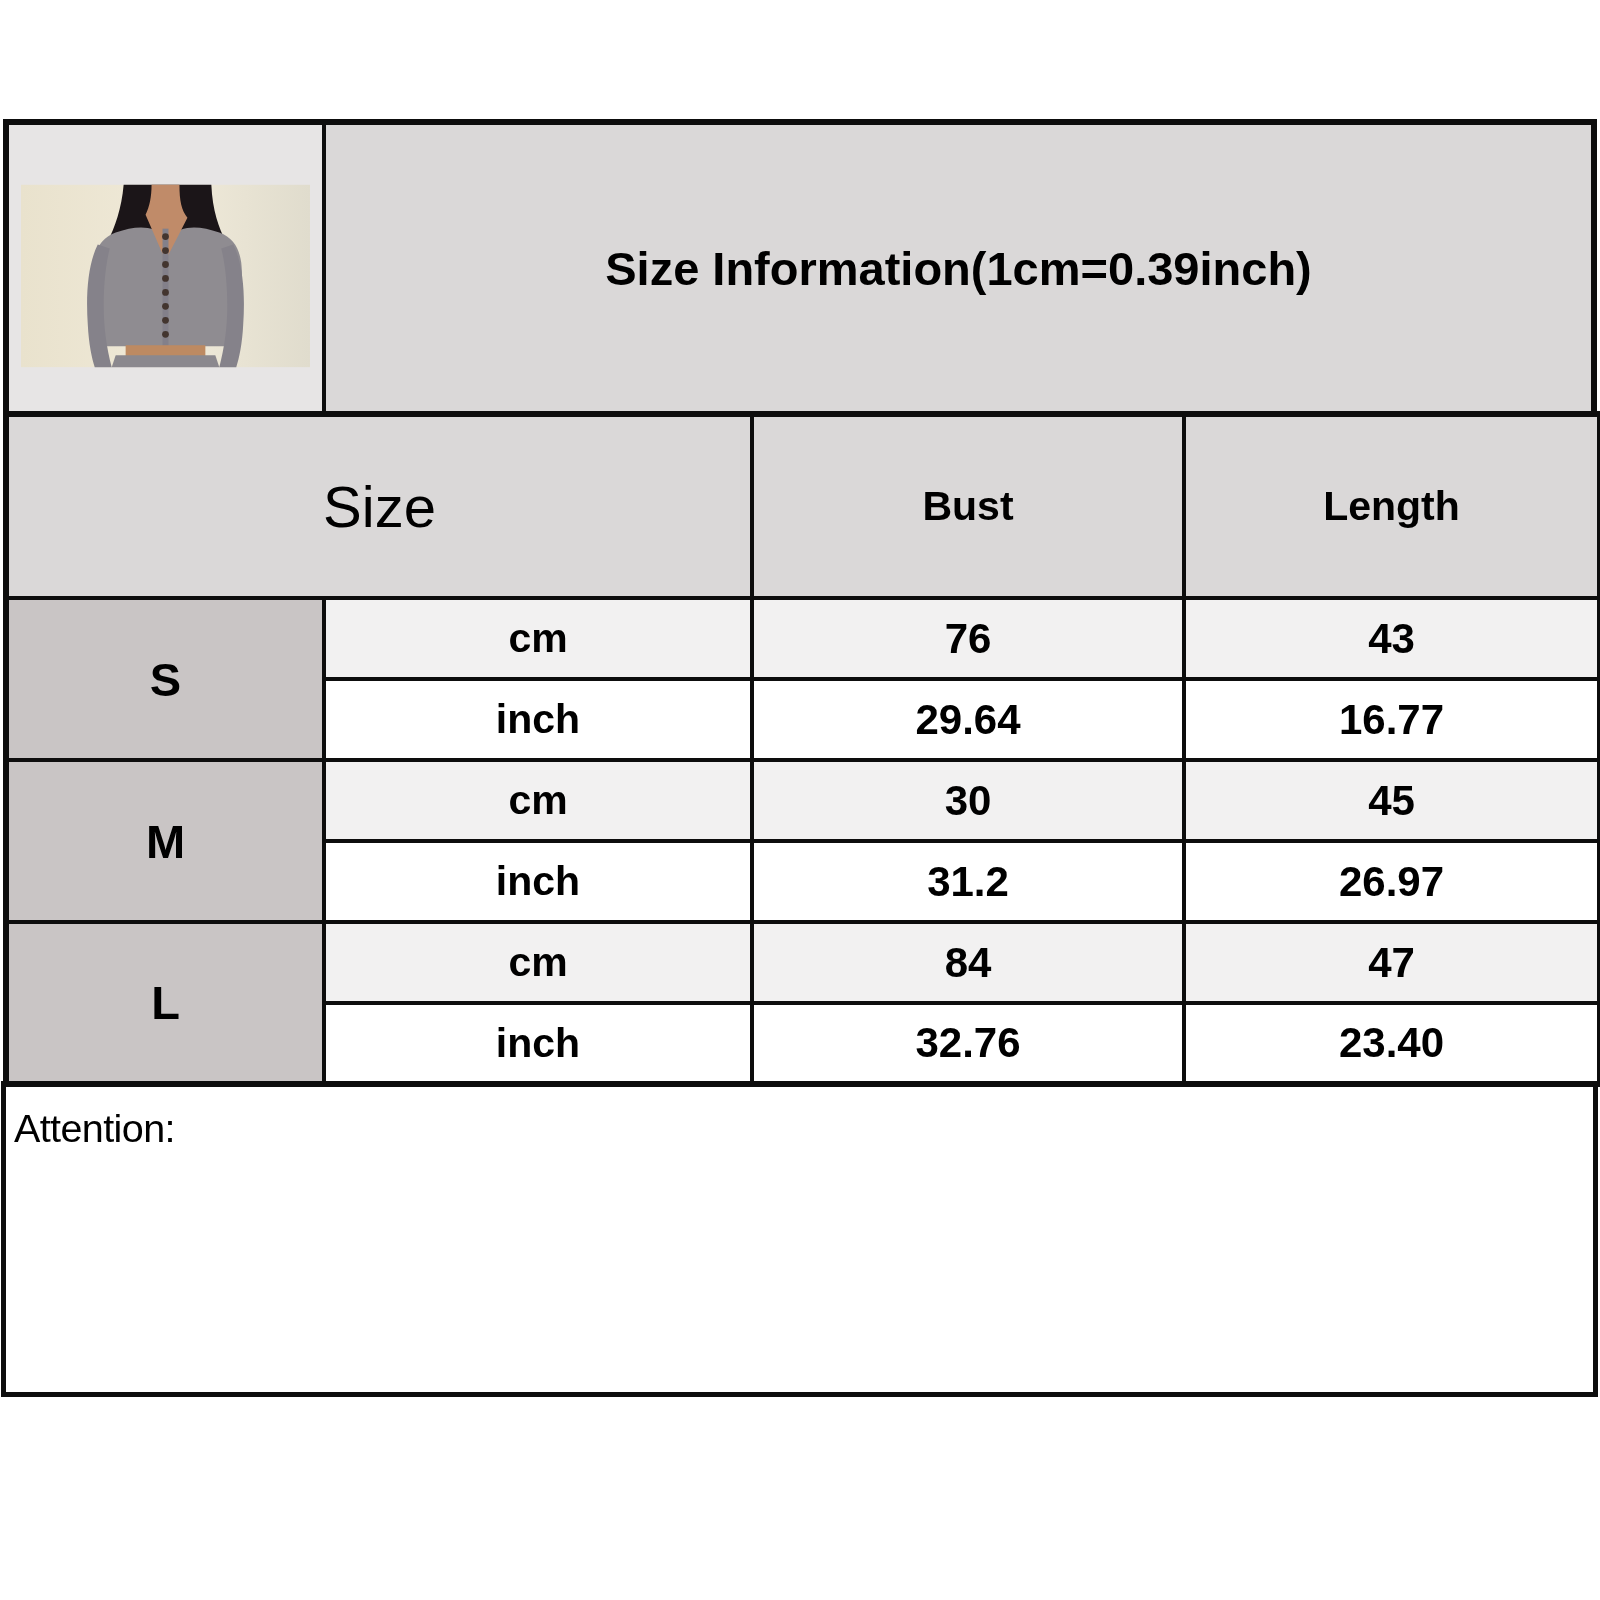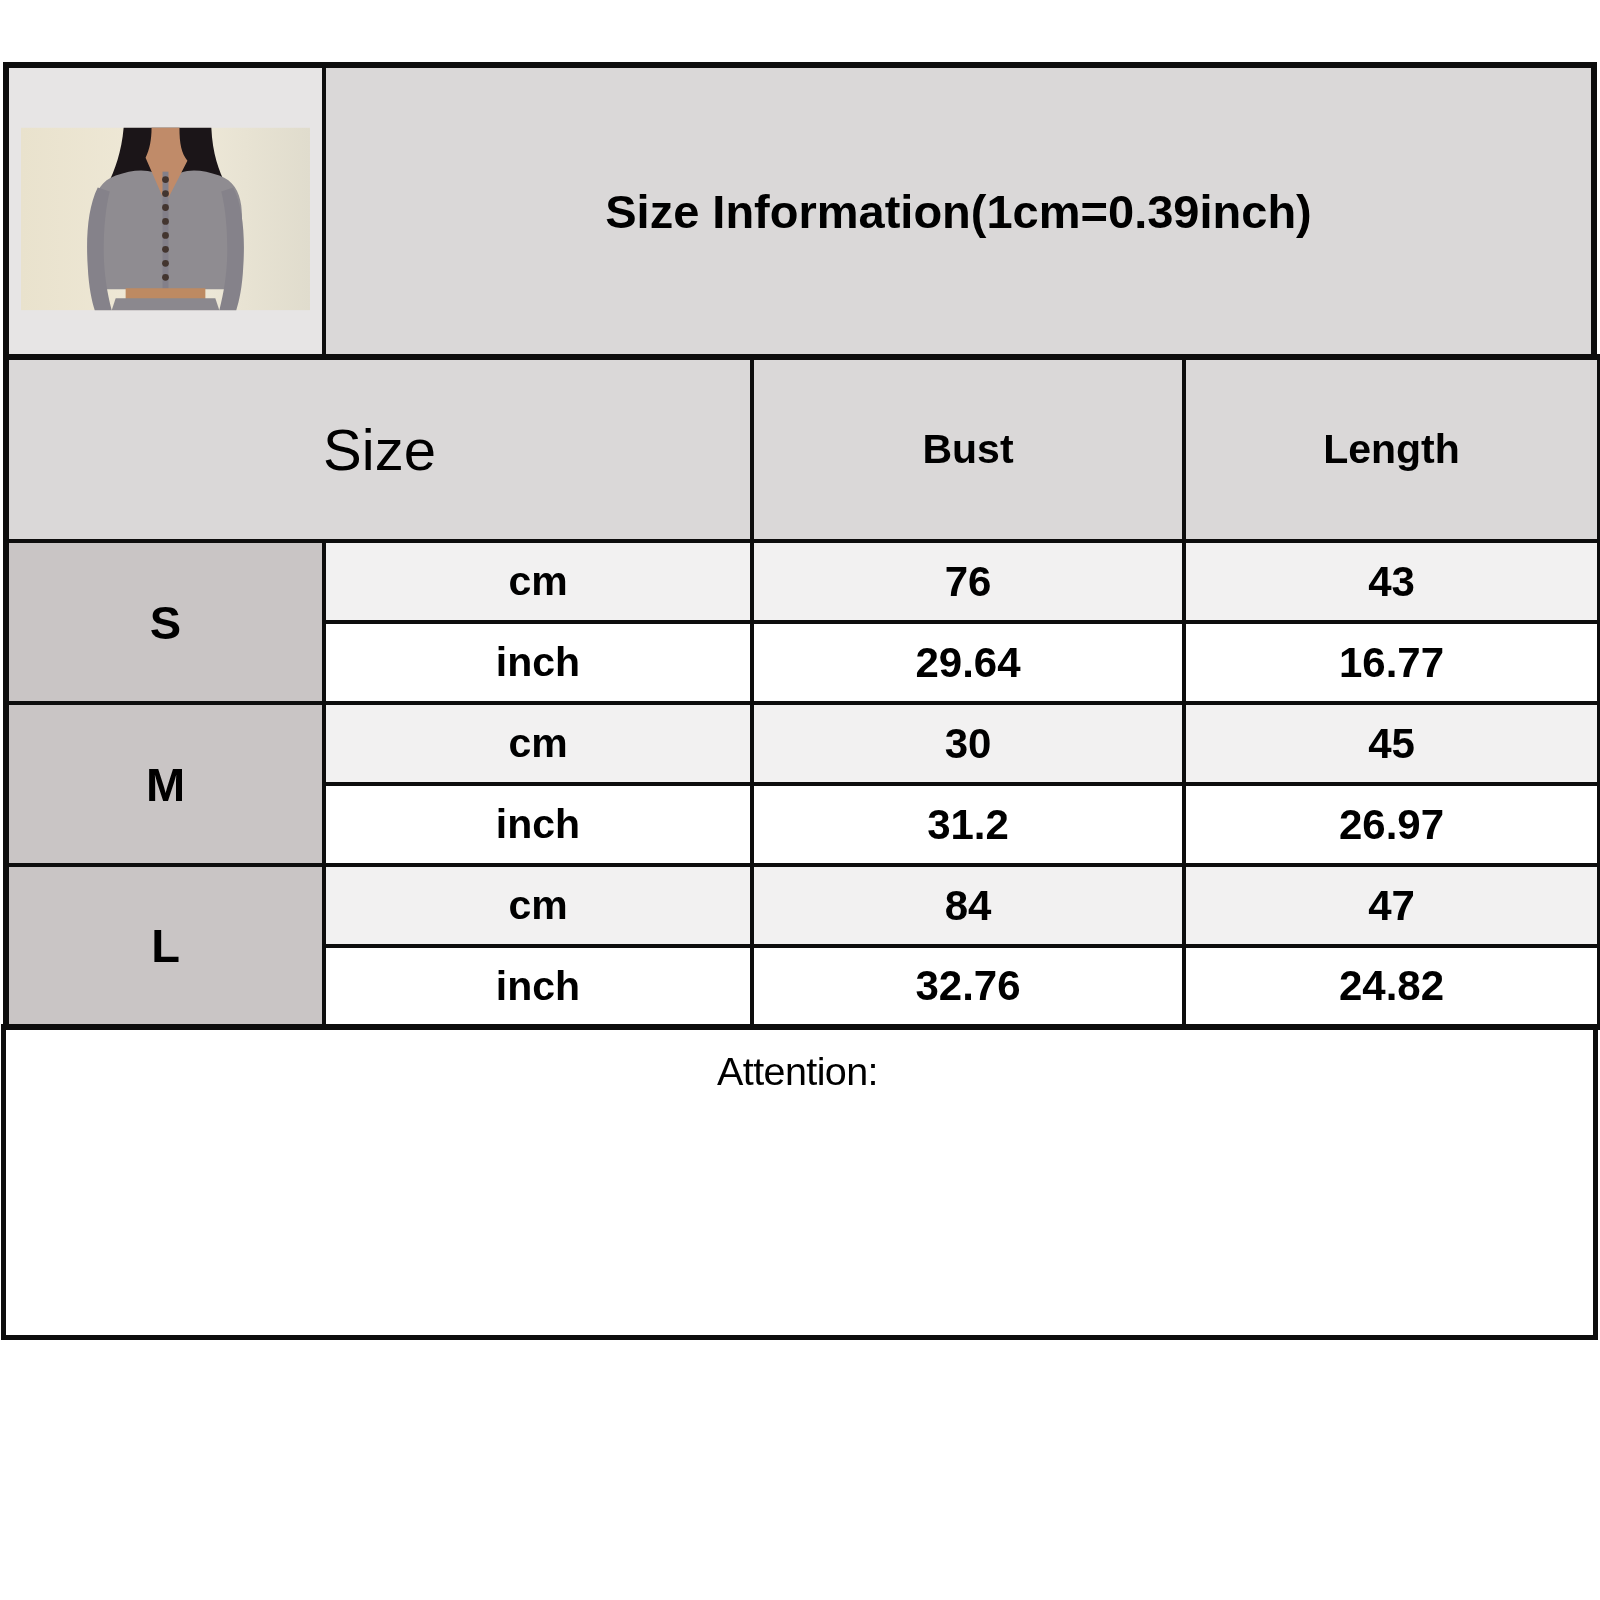--- a/index.html
+++ b/index.html
@@ -6,21 +6,21 @@
     --border-black:#0d0d0d;
     --header-grey:#dad8d8;
     --size-col-grey:#c9c5c5;
     --cm-row-grey:#f2f1f1;
     --inch-row-white:#ffffff;
     --photo-cell-grey:#e7e5e5;
   }
   *{box-sizing:border-box;margin:0;padding:0;}
   html,body{background:#ffffff;}
   body{font-family:"Liberation Sans","DejaVu Sans",sans-serif;color:#000;}
-  .sheet{position:relative;width:1600px;height:1600px;background:#fff;overflow:hidden;padding-top:62px;}
+  .sheet{position:relative;width:1600px;height:1600px;background:#fff;overflow:hidden;padding-top:119px;}
 
   
   .banner{display:flex;margin:0 3px;height:298px;border:6px solid var(--border-black);background:var(--header-grey);}
   .photo-cell{width:317px;flex:0 0 317px;border-right:4px solid var(--border-black);background:var(--photo-cell-grey);display:flex;align-items:stretch;justify-content:center;overflow:hidden;}
   .photo-cell svg{display:block;width:100%;height:100%;}
   .title-cell{flex:1;display:flex;align-items:center;justify-content:center;background:var(--header-grey);}
   .sheet-title{font-size:47px;font-weight:bold;letter-spacing:0px;}
 
   
   table.size-table{margin:-6px 3px 0;width:1594px;table-layout:fixed;border-collapse:collapse;border:6px solid var(--border-black);background:#fff;}
@@ -30,21 +30,21 @@
   td.c-sizehead{background:var(--header-grey);font-size:58px;font-weight:normal;}
   td.c-colhead{background:var(--header-grey);font-size:41px;font-weight:bold;}
   td.c-sz{background:var(--size-col-grey);font-size:47px;font-weight:bold;}
   td.c-unit{font-size:41px;font-weight:bold;}
   td.c-val{font-size:42px;font-weight:bold;}
   tr.r-cm td.c-unit,tr.r-cm td.c-val{background:var(--cm-row-grey);}
   tr.r-inch td.c-unit,tr.r-inch td.c-val{background:var(--inch-row-white);}
 
   
   .attention{margin:-6px 1px 0;width:1597px;height:316px;border:5px solid var(--border-black);border-top-width:6px;background:#fff;padding:10px 12px 0 8px;}
-  .attention p{font-size:39.5px;line-height:1.62;letter-spacing:-0.6px;word-spacing:2px;text-align:center;}
+  .attention p{font-size:39.5px;line-height:1.62;letter-spacing:-0.6px;word-spacing:2px;}
   .attention p.note{text-align:justify;text-justify:inter-word;}
 </style>
 </head>
 <body>
 
 <div class="sheet">
 
   <div class="banner">
     <div class="photo-cell">
       <svg viewBox="0 0 308 287" preserveAspectRatio="xMidYMid meet" aria-hidden="true">
@@ -127,21 +127,21 @@
 
       <tr class="sub r-cm">
         <td rowspan="2" class="c-sz">L</td>
         <td class="c-unit">cm</td>
         <td class="c-val">84</td>
         <td class="c-val">47</td>
       </tr>
       <tr class="sub r-inch">
         <td class="c-unit">inch</td>
         <td class="c-val">32.76</td>
-        <td class="c-val">24.82</td>
+        <td class="c-val">23.40</td>
       </tr>
     </tbody>
   </table>
 
   <div class="attention">
     <p>Attention:</p>
   </div>
 
 </div>
 

